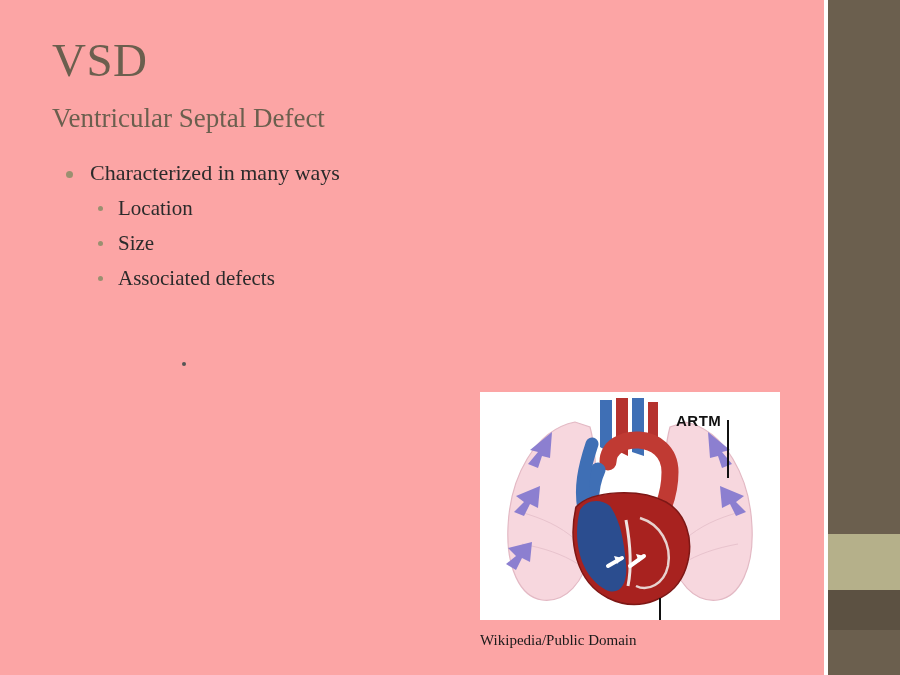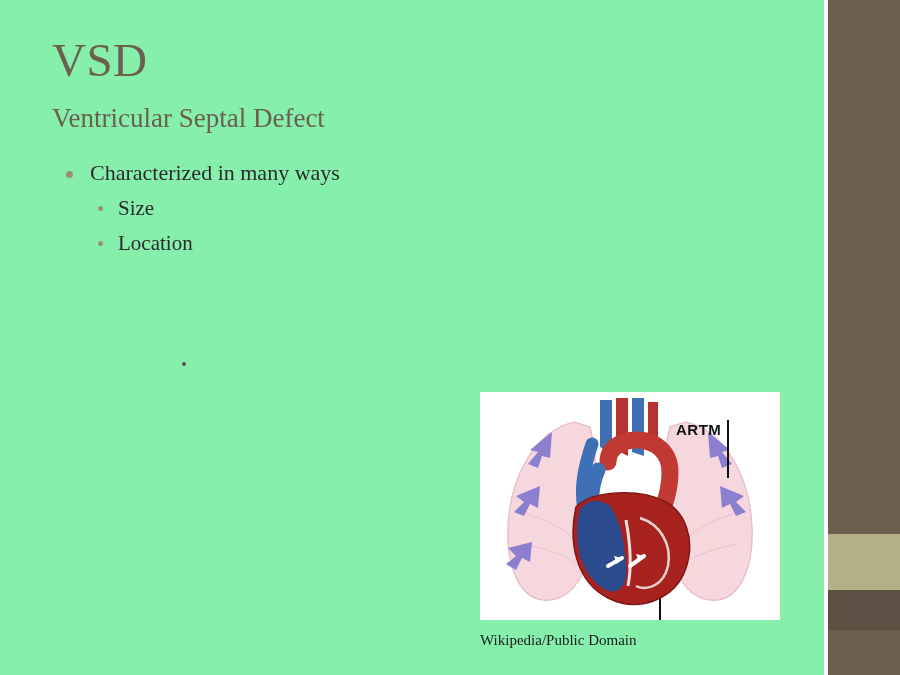--- a/index.html
+++ b/index.html
@@ -10,21 +10,21 @@
   body {
     width: 900px;
     height: 675px;
     overflow: hidden;
     font-family: "Liberation Serif", serif;
   }
   .slide {
     position: relative;
     width: 900px;
     height: 675px;
-    background: #86efac;
+    background: #fca5a5;
     overflow: hidden;
   }
 
   
   .right-bar {
     position: absolute;
     top: 0;
     right: 0;
     width: 72px;
     height: 675px;
@@ -138,21 +138,21 @@
     top: 632px;
     width: 300px;
     text-align: left;
     font-size: 15px;
     color: #1a1a1a;
     font-family: "Liberation Serif", serif;
   }
   .art-label {
     position: absolute;
     left: 676px;
-    top: 421px;
+    top: 412px;
     font-size: 15px;
     font-weight: bold;
     color: #111;
     font-family: "Liberation Sans", sans-serif;
     letter-spacing: 0.5px;
   }
 </style>
 </head>
 <body>
 
@@ -167,25 +167,29 @@
   <div class="title">VSD</div>
   <div class="subtitle">Ventricular Septal Defect</div>
 
   <div class="bullets">
     <div class="bullet-l1">
       <span class="dot"></span>
       <span>Characterized in many ways</span>
     </div>
     <div class="bullet-l2">
       <span class="dot"></span>
+      <span>Location</span>
+    </div>
+    <div class="bullet-l2">
+      <span class="dot"></span>
       <span>Size</span>
     </div>
     <div class="bullet-l2">
       <span class="dot"></span>
-      <span>Location</span>
+      <span>Associated defects</span>
     </div>
   </div>
 
   <div class="stray-dot"></div>
 
   <div class="figure">
     <svg width="300" height="228" viewBox="0 0 300 228">
 
       <path d="M95 30 C55 38 30 85 28 135 C26 175 40 205 62 208 C86 211 104 190 110 160 C118 120 118 65 110 35 Z" fill="#f7d7de" stroke="#e3b9c4" stroke-width="1.2"></path>
       <path d="M205 30 C245 38 270 85 272 135 C274 175 260 205 238 208 C214 211 196 190 190 160 C182 120 182 65 190 35 Z" fill="#f7d7de" stroke="#e3b9c4" stroke-width="1.2"></path>

